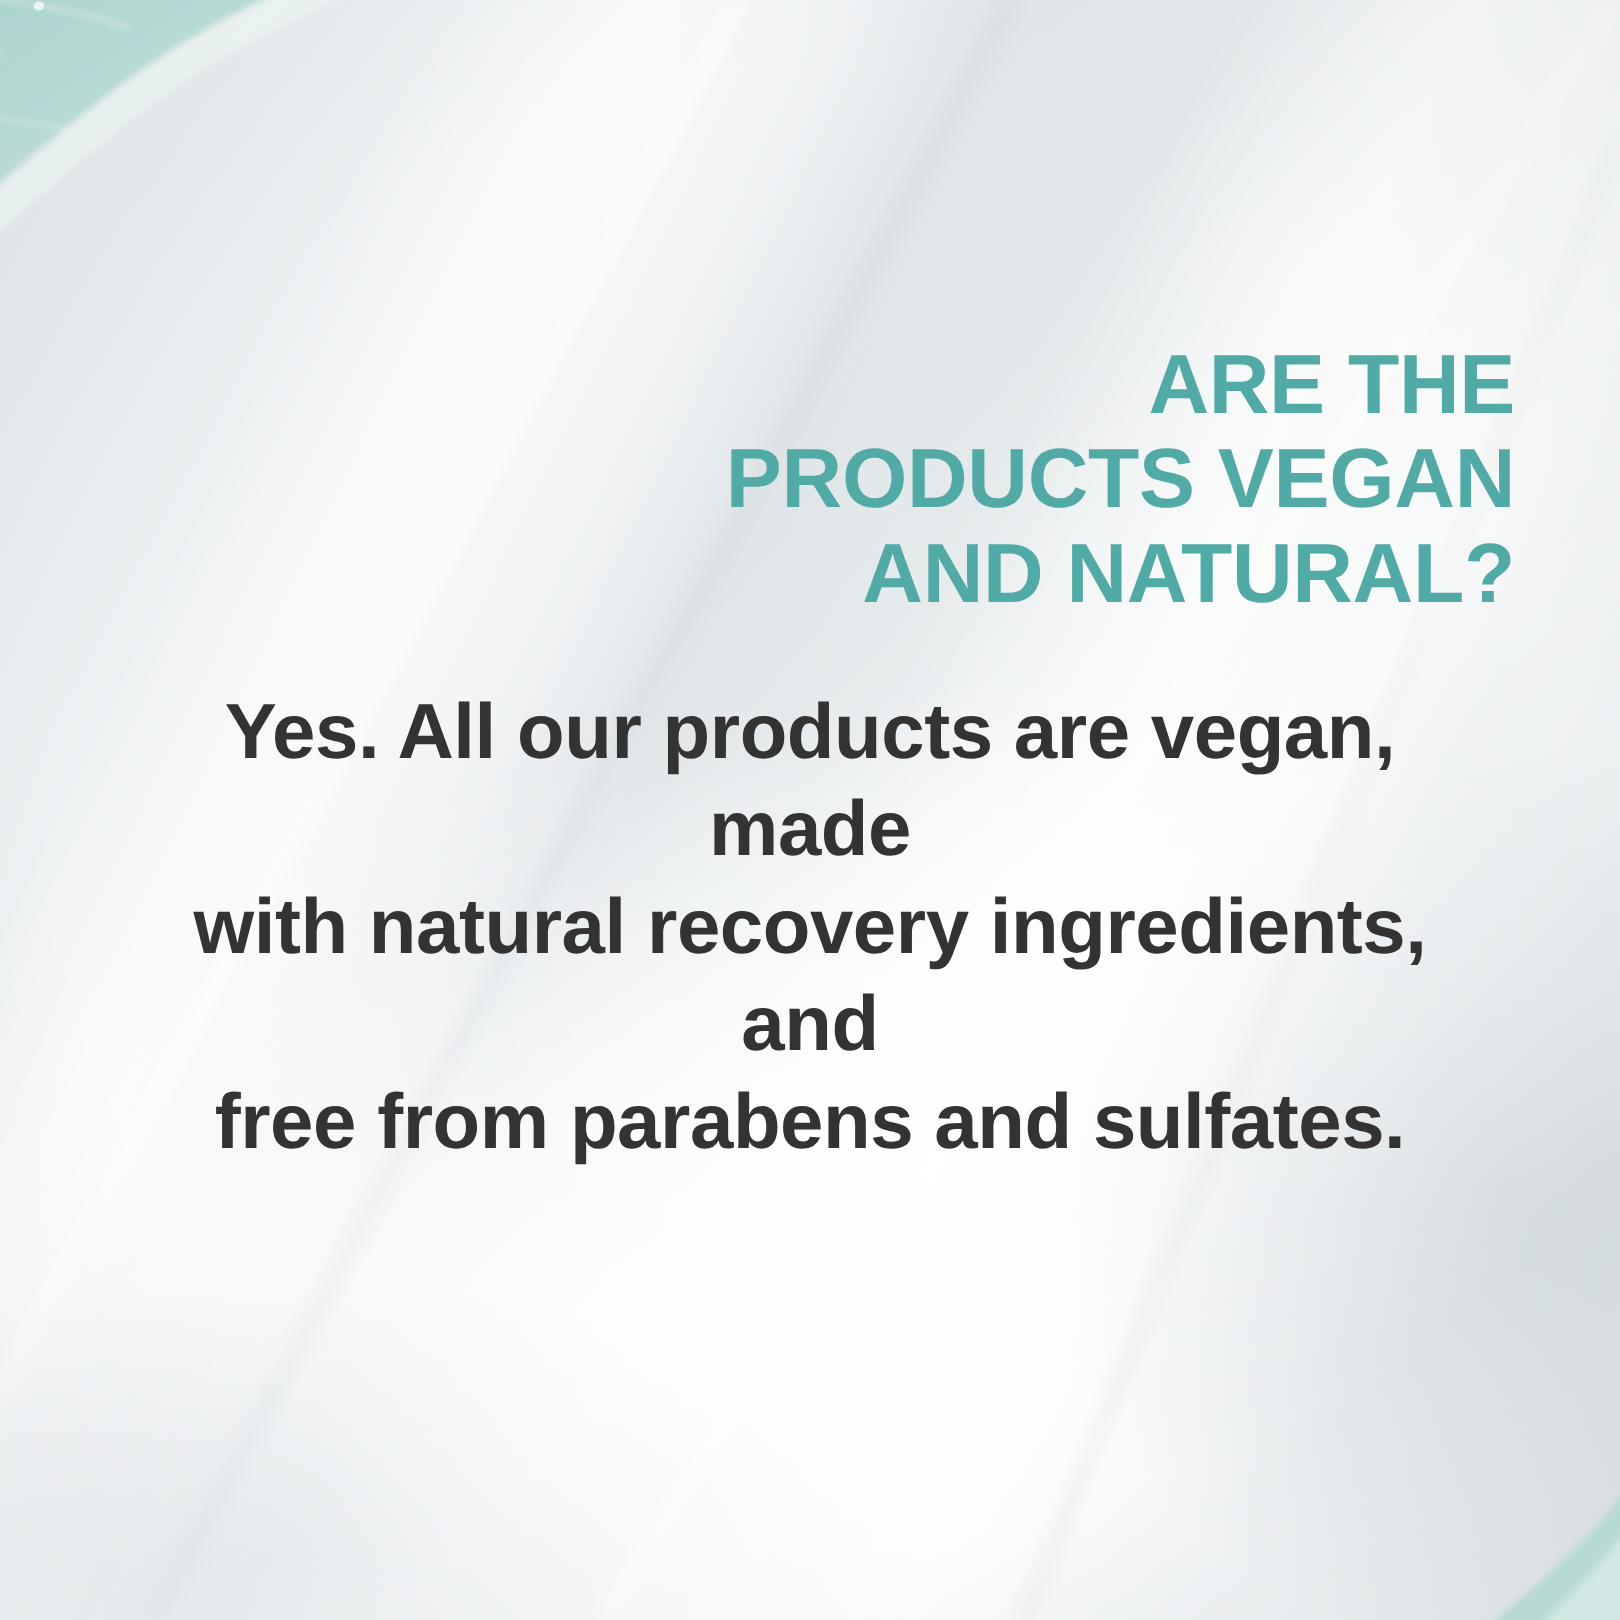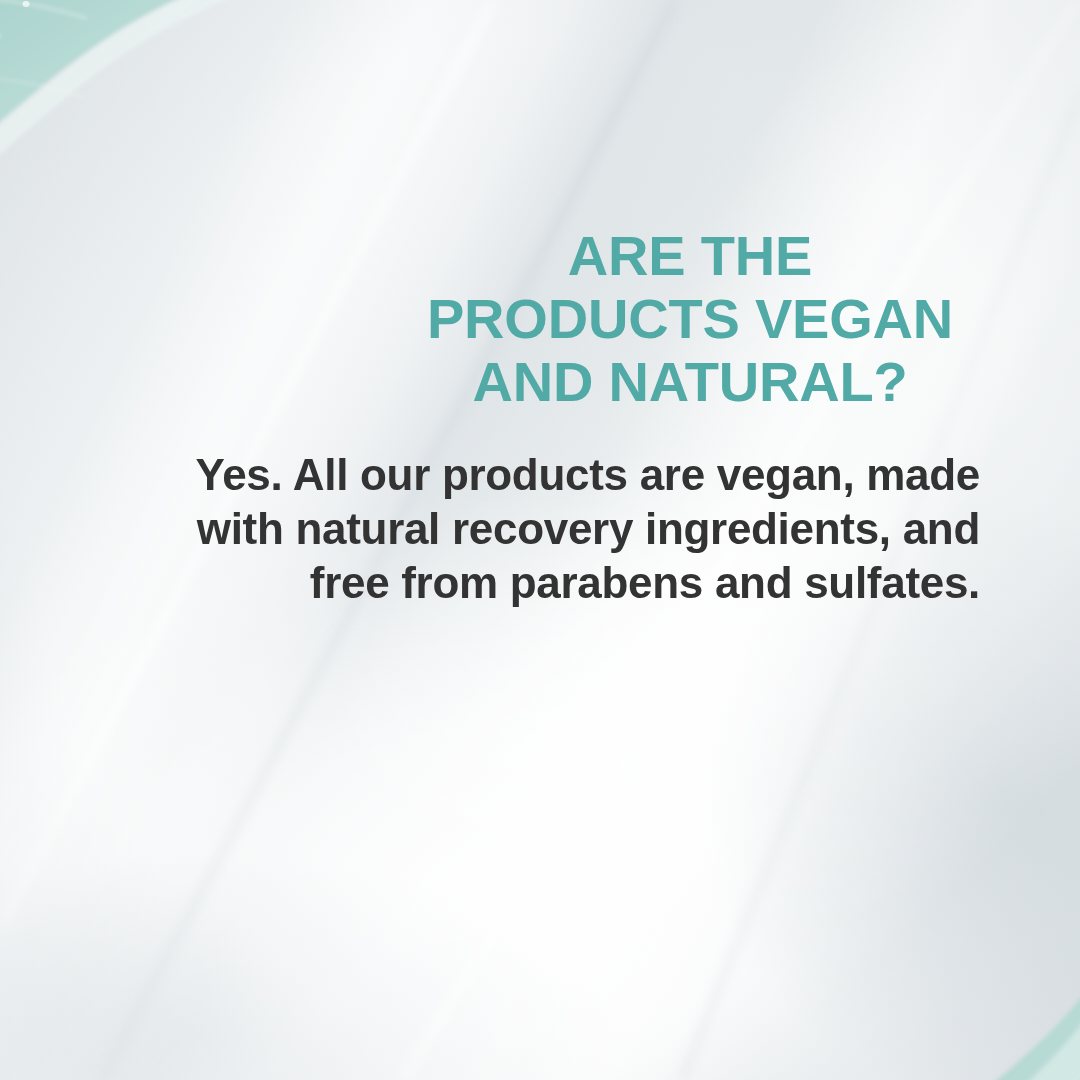--- a/index.html
+++ b/index.html
@@ -103,29 +103,29 @@
   
   #content{
     position:absolute;left:0;top:0;width:1080px;height:1080px;
   }
   #heading{
     position:absolute;left:370px;top:186px;width:640px;
     color:#52aaa6;
     font-size:56px;font-weight:700;line-height:63px;
     letter-spacing:-0.2px;
     text-transform:uppercase;
-    text-align:center;
+    text-align:right;
     white-space:pre-line;
   }
   #answer{
     position:absolute;left:100px;top:404px;width:880px;
     color:#333333;
-    font-size:44px;font-weight:700;line-height:54px;
+    font-size:52px;font-weight:700;line-height:65px;
     letter-spacing:-0.3px;
-    text-align:right;
+    text-align:center;
     white-space:pre-line;
   }
 </style>
 </head>
 <body>
 
 <div id="card">
 
   <div class="bg-layer" id="bg-base"></div>
   <div class="bg-layer" id="bg-bands"></div>

